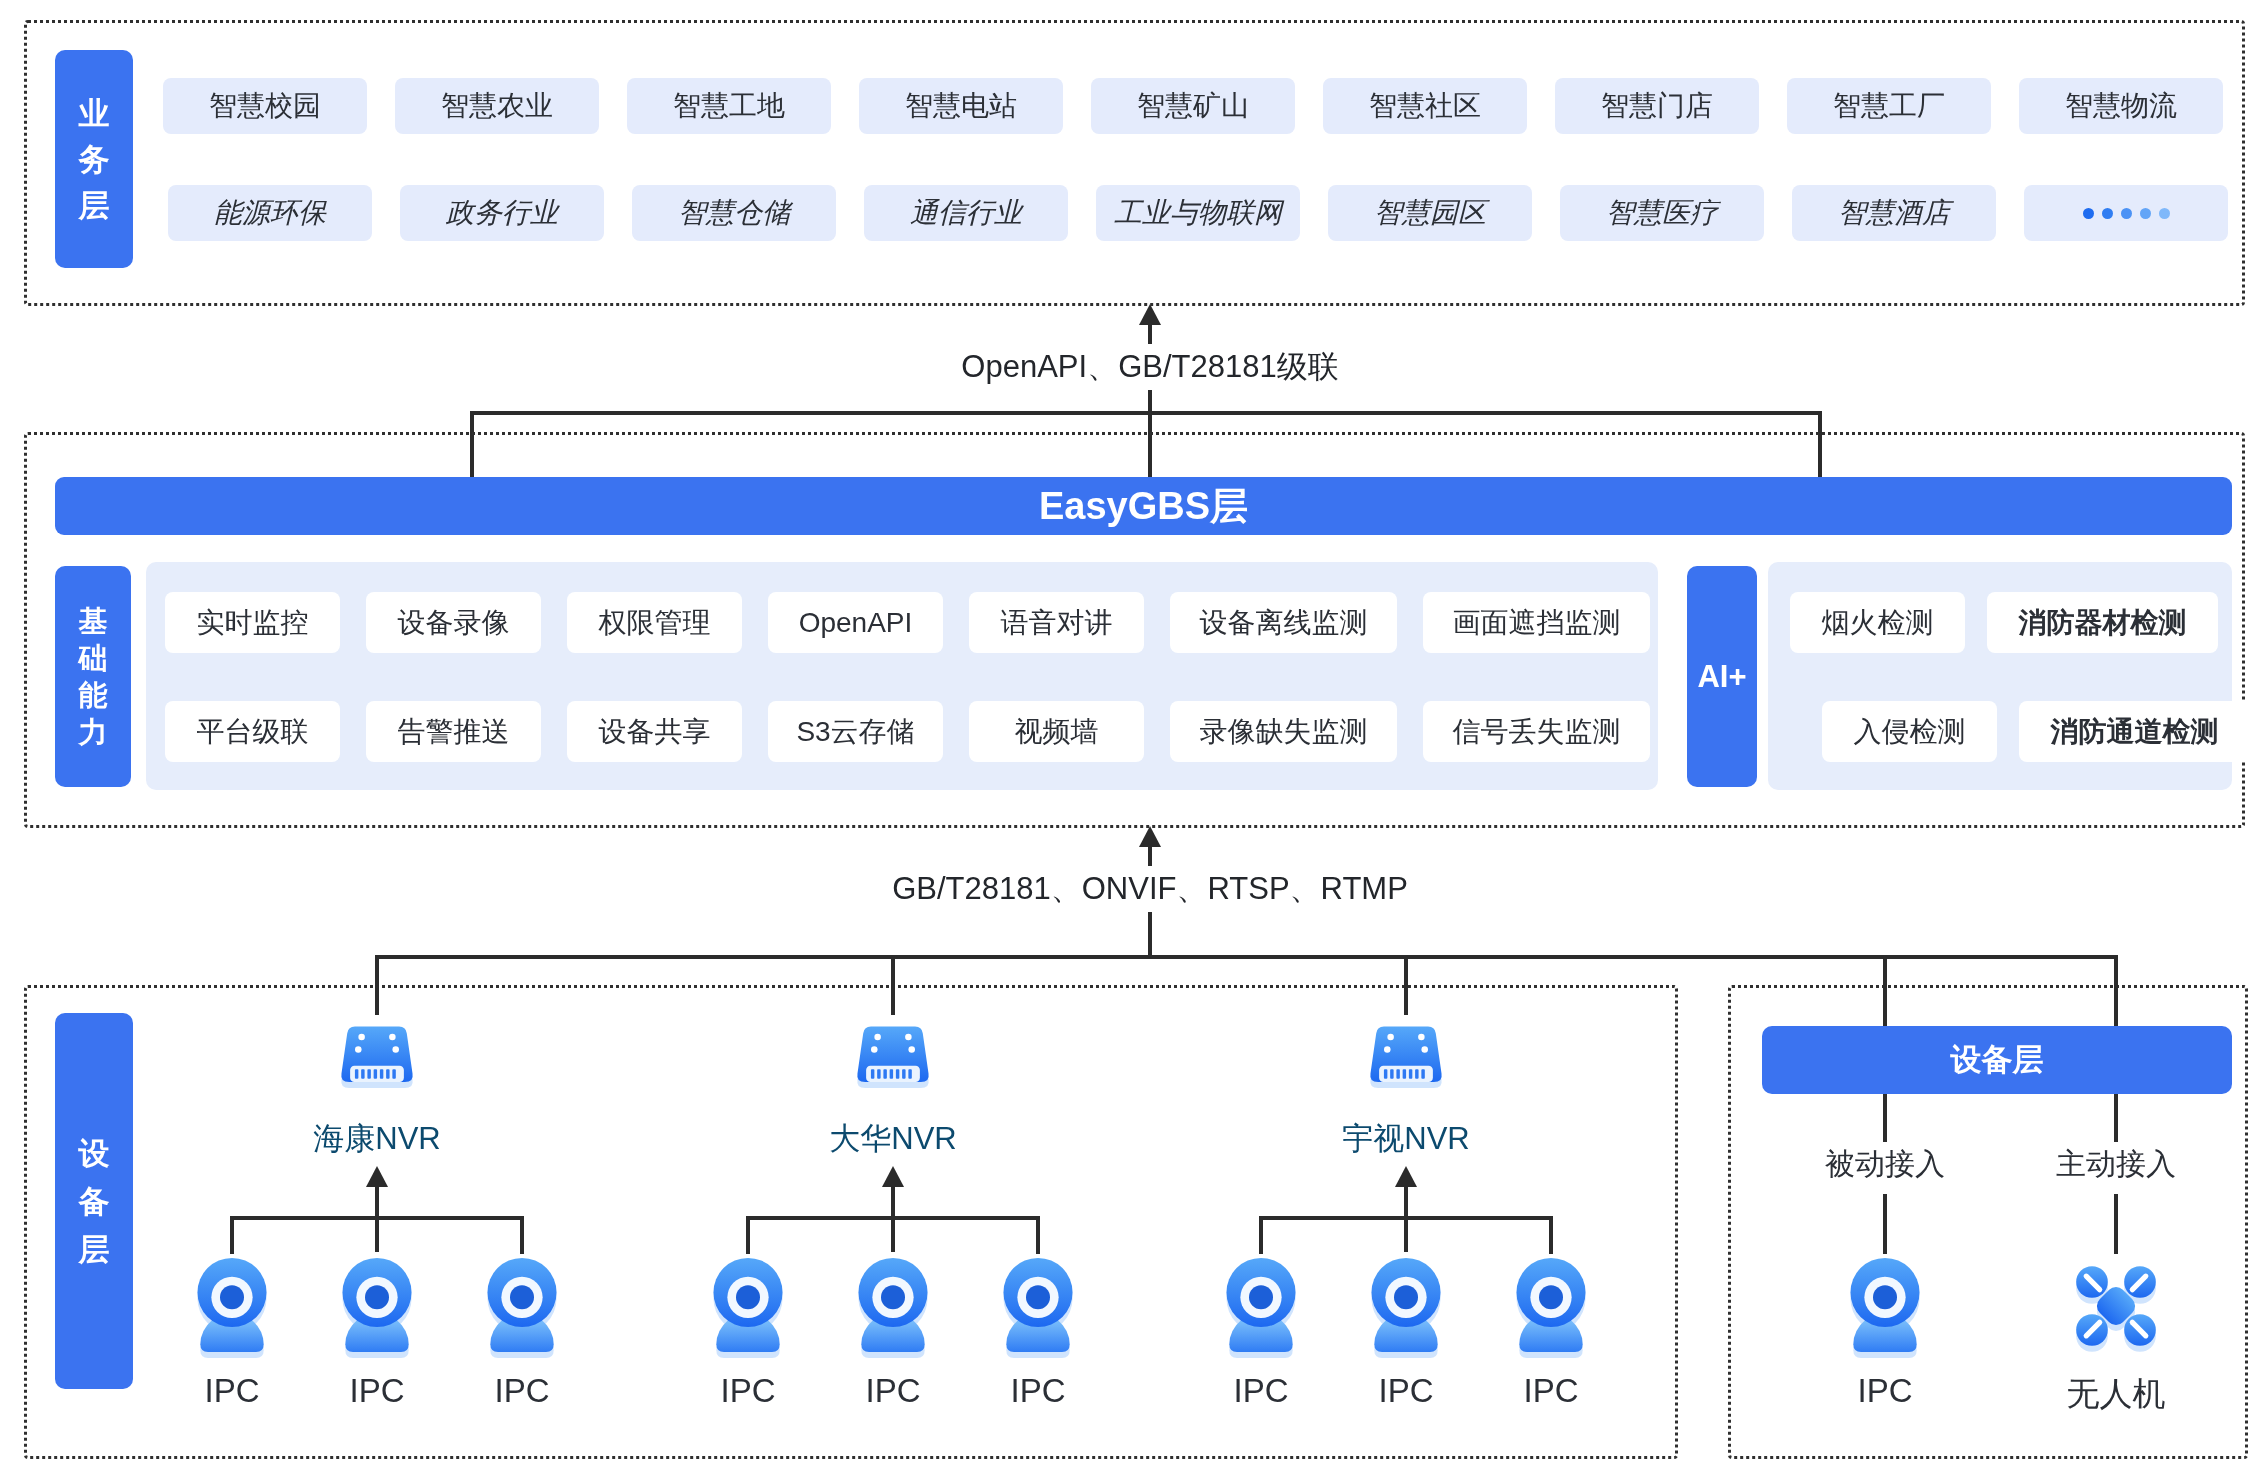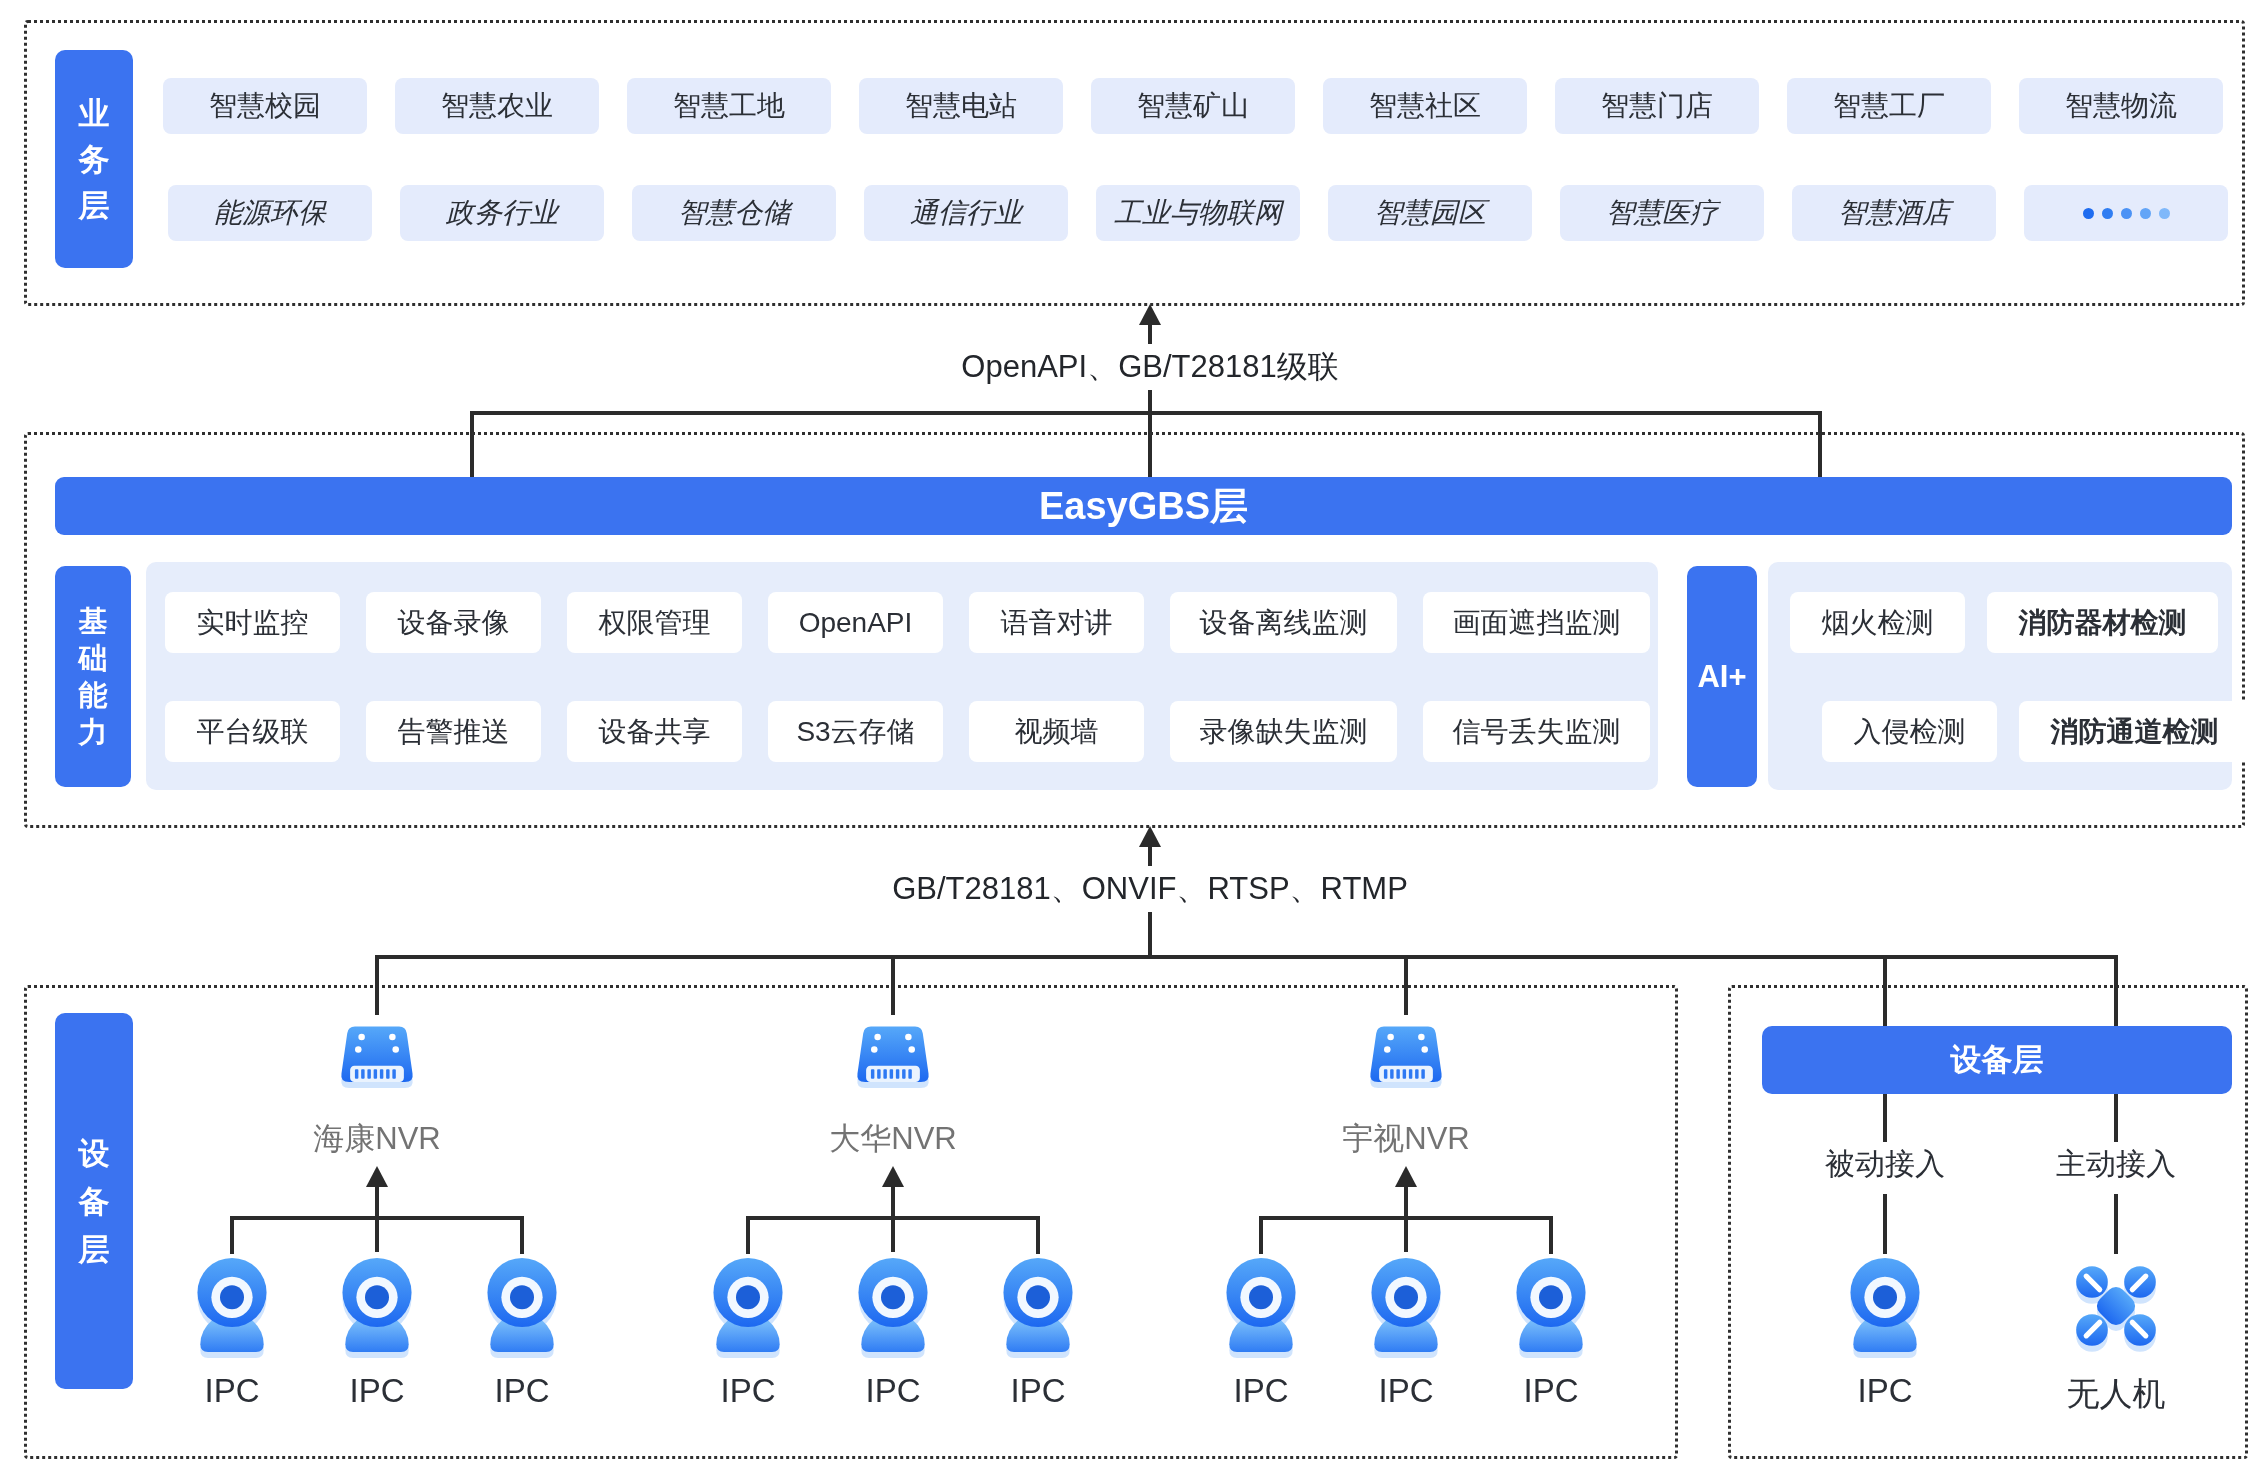--- a/index.html
+++ b/index.html
@@ -22,21 +22,21 @@
   .dots-chip i{width:11px;height:11px;border-radius:50%;display:block;}
   .panel{position:absolute;background:#E6EDFB;border-radius:10px;}
   .band{position:absolute;background:#3B73F0;border-radius:9px;color:#fff;font-weight:700;
         display:flex;align-items:center;justify-content:center;}
   .line{position:absolute;background:#2B2B2B;}
   .arrow-up{position:absolute;width:0;height:0;border-left:11px solid transparent;
             border-right:11px solid transparent;border-bottom:21px solid #2B2B2B;}
   .conn-label{position:absolute;transform:translateX(-50%);background:#fff;padding:0 18px;
               font-size:31px;color:#23262B;white-space:nowrap;z-index:6;line-height:46px;}
   .cxlabel{position:absolute;transform:translateX(-50%);white-space:nowrap;text-align:center;}
-  .nvr-name{font-size:31px;color:#737373;}
+  .nvr-name{font-size:31px;color:#0c4a6e;}
   .cam-name{font-size:33px;color:#2B2F36;}
   .access-name{font-size:30px;color:#2B2F36;background:#fff;padding:0 10px;z-index:5;line-height:44px;}
   .icon{position:absolute;transform:translateX(-50%);
         filter:drop-shadow(0 6px 0 rgba(170,205,252,0.55));}
   svg{display:block;}
 </style>
 </head>
 <body>
 
 <div id="page">

